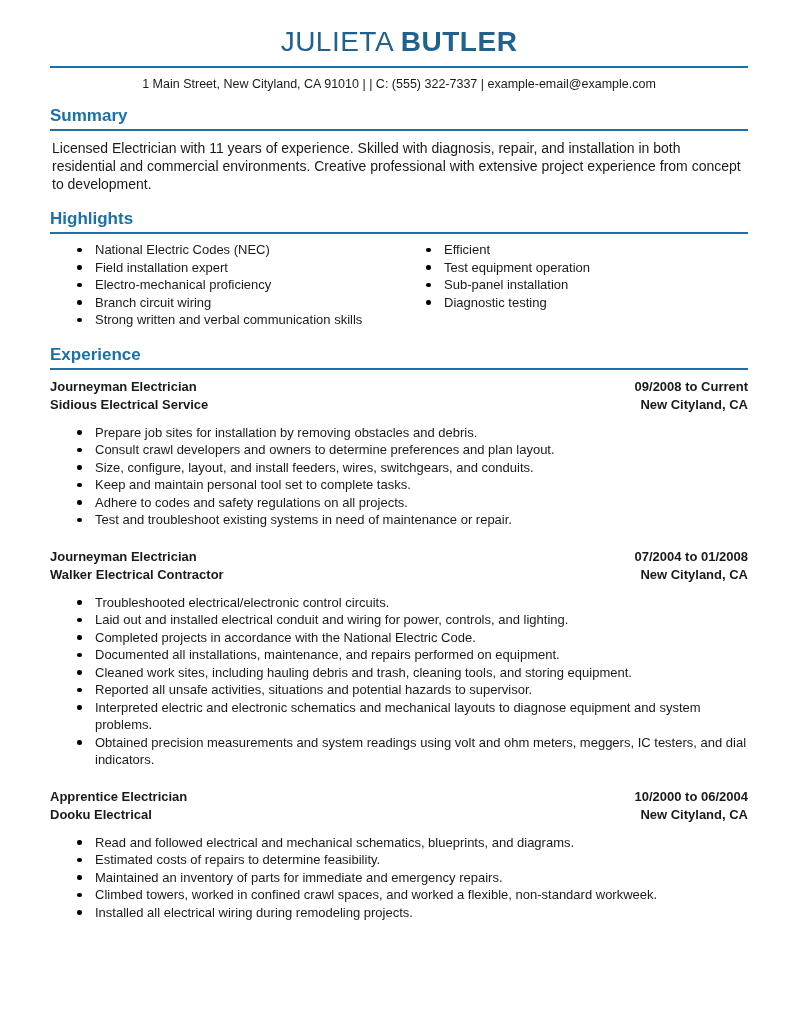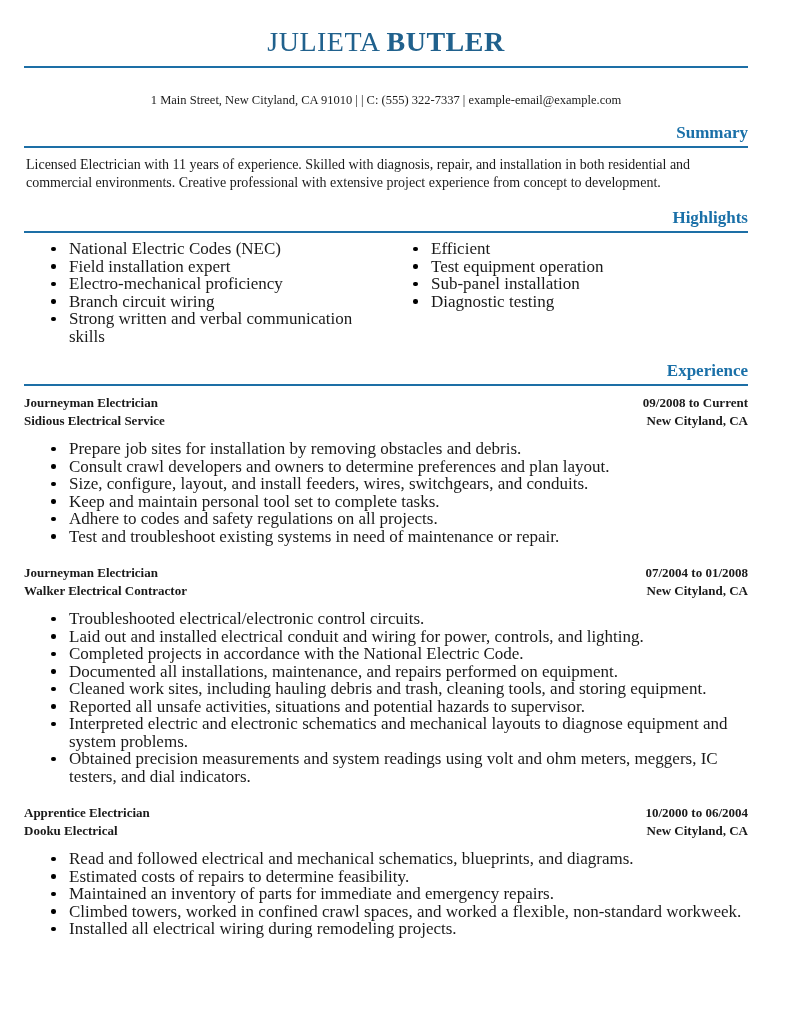--- a/index.html
+++ b/index.html
@@ -7,47 +7,46 @@
   body {
     width: 800px;
     height: 1035px;
     font-family: "Liberation Sans", sans-serif;
     color: #1a1a1a;
     overflow: hidden;
   }
   .page {
     width: 800px;
     height: 810px;
-    padding: 26px 52px 0 24px;
-    font-family: Liberation Serif, serif;
+    padding: 26px 52px 0 50px;
   }
   
   .name {
     text-align: center;
     font-size: 28px;
     color: #20618d;
     letter-spacing: 0.5px;
     line-height: 32px;
   }
   .name .first { font-weight: normal; }
   .name .last  { font-weight: bold; }
   .header-rule {
     border: none;
     border-top: 2px solid #1d6fa6;
     margin-top: 8px;
   }
   .contact {
     text-align: center;
     font-size: 12.5px;
-    margin-top: 25px;
+    margin-top: 9px;
     color: #1a1a1a;
   }
   
   .section-title {
-    text-align: right;
+    text-align: left;
     font-size: 17px;
     font-weight: bold;
     color: #1a70a8;
     margin-top: 15px;
     line-height: 20px;
   }
   .section-title.gap { margin-top: 16px; }
   .section-rule {
     border: none;
     border-top: 2px solid #1d6fa6;
@@ -60,21 +59,21 @@
     padding-left: 2px;
   }
   
   ul.bullets {
     list-style: none;
     margin-top: 7px;
   }
   ul.bullets li {
     position: relative;
     padding-left: 45px;
-    font-size: 17px;
+    font-size: 13px;
     line-height: 17.5px;
   }
   ul.bullets li::before {
     content: "";
     position: absolute;
     left: 27px;
     top: 6.5px;
     width: 4.5px;
     height: 4.5px;
     border-radius: 50%;

